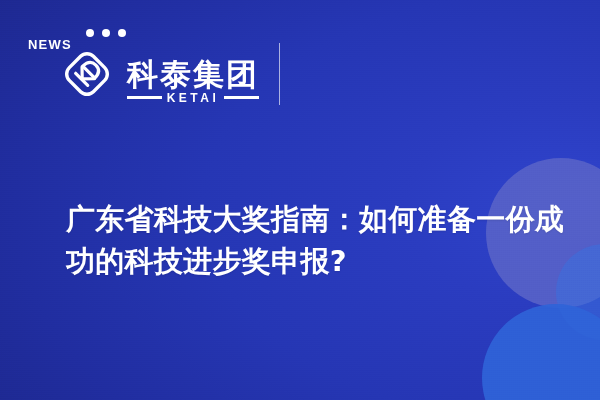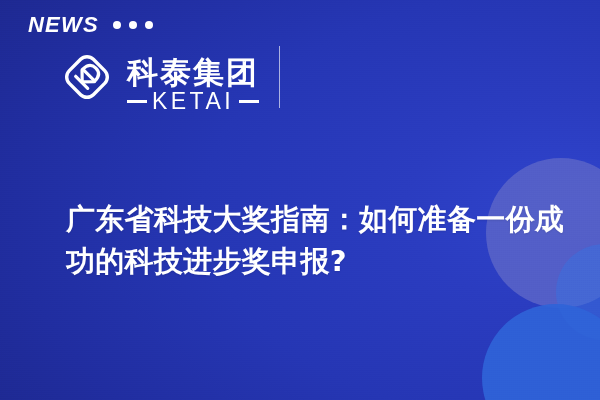--- a/index.html
+++ b/index.html
@@ -69,25 +69,25 @@
     position: absolute;
     left: 28px;
     top: 14px;
     display: flex;
     align-items: center;
     gap: 14px;
     z-index: 4;
   }
   #news-label {
     color: #ffffff;
-    font-size: 22px;
-    font-weight: bold;
-    font-style: italic;
+    font-size: 13px;
+    font-weight: bold;
     letter-spacing: 1.2px;
     line-height: 1;
+    margin-top: 24px;
   }
   #news-dots {
     display: flex;
     align-items: center;
     gap: 8px;
   }
   #news-dots i {
     display: block;
     width: 8px;
     height: 8px;
@@ -134,22 +134,22 @@
     margin-top: 1px;
   }
   #brand-en-row .rule {
     flex: 1 1 auto;
     height: 3px;
     background: #ffffff;
     min-width: 10px;
   }
   #brand-en {
     color: #ffffff;
-    font-size: 23px;
-    font-weight: normal;
+    font-size: 12px;
+    font-weight: bold;
     letter-spacing: 3.5px;
     line-height: 1;
     white-space: nowrap;
   }
 
   #brand-divider {
     width: 1px;
     height: 62px;
     background: rgba(255,255,255,.62);
     margin: 0 18px 0 20px;

